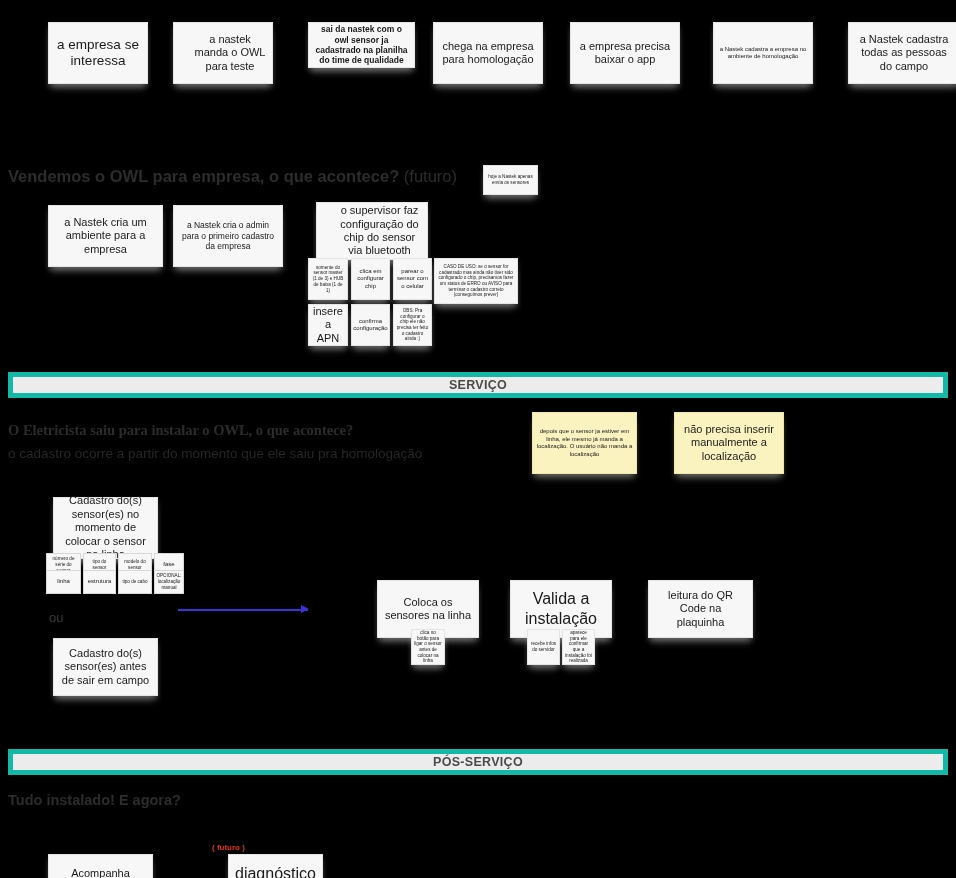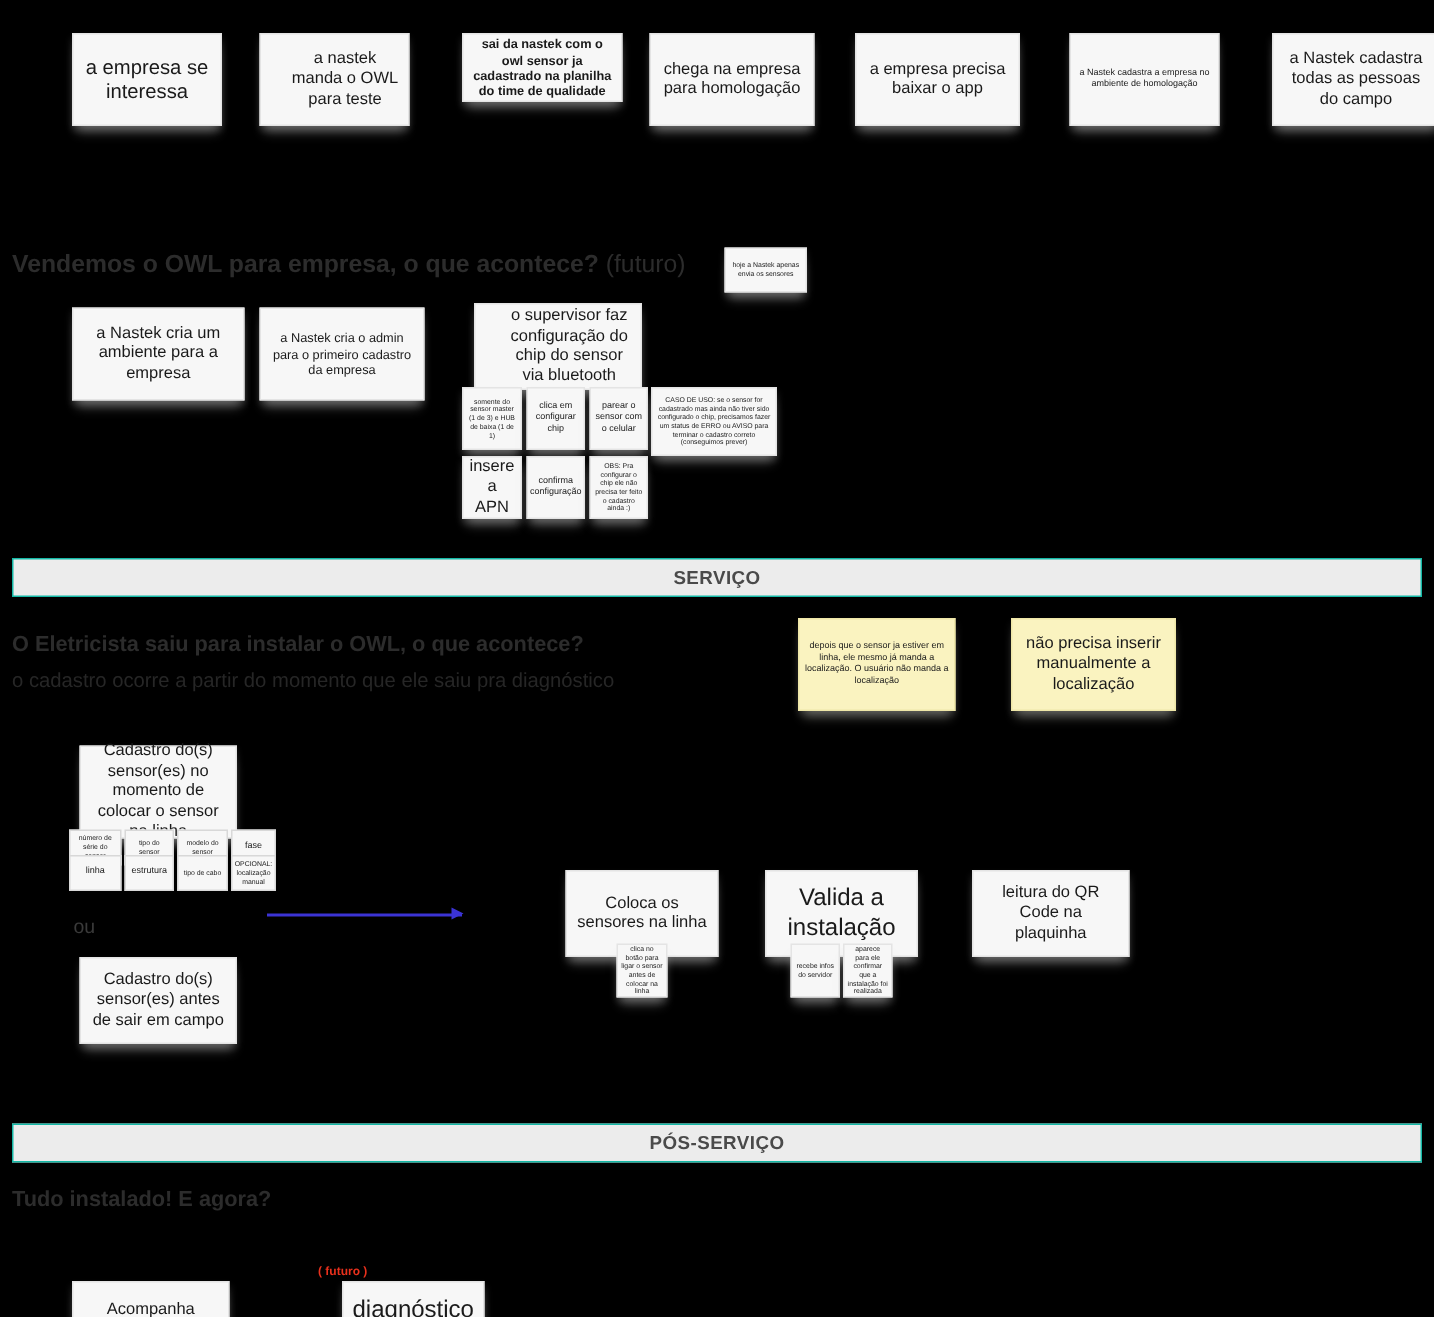--- a/index.html
+++ b/index.html
@@ -34,21 +34,21 @@
   .note.tiny{font-size:4.6px;line-height:1.25;padding:2px 2px;}
   .note.xs{font-size:6px;line-height:1.25;padding:2px 3px;}
   .note.sm{font-size:8.5px;}
   .note.md{font-size:11px;}
   .note.lg{font-size:13.5px;}
   .note.xl{font-size:16px;}
 
   
   .band{
     position:absolute;left:8px;width:940px;height:26px;
-    background:#ececec;border:1px solid #14b8a6;
+    background:#ececec;border:5px solid #14b8a6;
     display:flex;align-items:center;justify-content:center;
     font-size:12.5px;font-weight:bold;color:#4a4a4a;letter-spacing:.3px;
     box-sizing:border-box;
   }
 
   
   .heading{
     position:absolute;color:#2c2c2c;font-weight:bold;white-space:nowrap;
   }
   .heading .light{font-weight:normal;color:#2c2c2c;}
@@ -98,22 +98,22 @@
   <div class="note xs" style="left:353px;top:258px;width:39px;height:42px;">parear o sensor com o celular</div>
 
   <div class="note md" style="left:268px;top:304px;width:40px;height:42px;">insere a APN</div>
   <div class="note xs" style="left:311px;top:304px;width:39px;height:42px;">confirma configuração</div>
   <div class="note tiny" style="left:353px;top:304px;width:39px;height:42px;">OBS: Pra configurar o chip ele não precisa ter feito o cadastro ainda :)</div>
 
   <div class="note tiny" style="left:394px;top:258px;width:84px;height:46px;">CASO DE USO: se o sensor for cadastrado mas ainda não tiver sido configurado o chip, precisamos fazer um status de ERRO ou AVISO para terminar o cadastro correto (conseguimos prever)</div>
 
   <div class="band" style="top:372px;">SERVIÇO</div>
 
-  <div class="heading" style="left:8px;top:422px;font-size:14.5px;">O Eletricista saiu para instalar o OWL, o que acontece?</div>
-  <div class="subheading" style="left:8px;top:446px;font-size:13.5px;">o cadastro ocorre a partir do momento que ele saiu pra diagnóstico</div>
+  <div class="heading" style="left:8px;top:422px;font-size:14.5px;font-family:Liberation Serif, serif;">O Eletricista saiu para instalar o OWL, o que acontece?</div>
+  <div class="subheading" style="left:8px;top:446px;font-size:13.5px;">o cadastro ocorre a partir do momento que ele saiu pra homologação</div>
 
   <div class="note yellow xs" style="left:492px;top:412px;width:105px;height:62px;">depois que o sensor ja estiver em linha, ele mesmo já manda a localização. O usuário não manda a localização</div>
   <div class="note yellow md" style="left:634px;top:412px;width:110px;height:62px;">não precisa inserir manualmente a localização</div>
 
   <div class="note md" style="left:13px;top:497px;width:105px;height:62px;">Cadastro do(s) sensor(es) no momento de colocar o sensor na linha</div>
 
   <div class="note plain tiny" style="left:6px;top:553px;width:35px;height:24px;">número de série do sensor</div>
   <div class="note plain tiny" style="left:43px;top:553px;width:33px;height:24px;">tipo do sensor</div>
   <div class="note plain tiny" style="left:78px;top:553px;width:34px;height:24px;">modelo do sensor</div>
   <div class="note plain xs" style="left:114px;top:553px;width:30px;height:24px;">fase</div>

